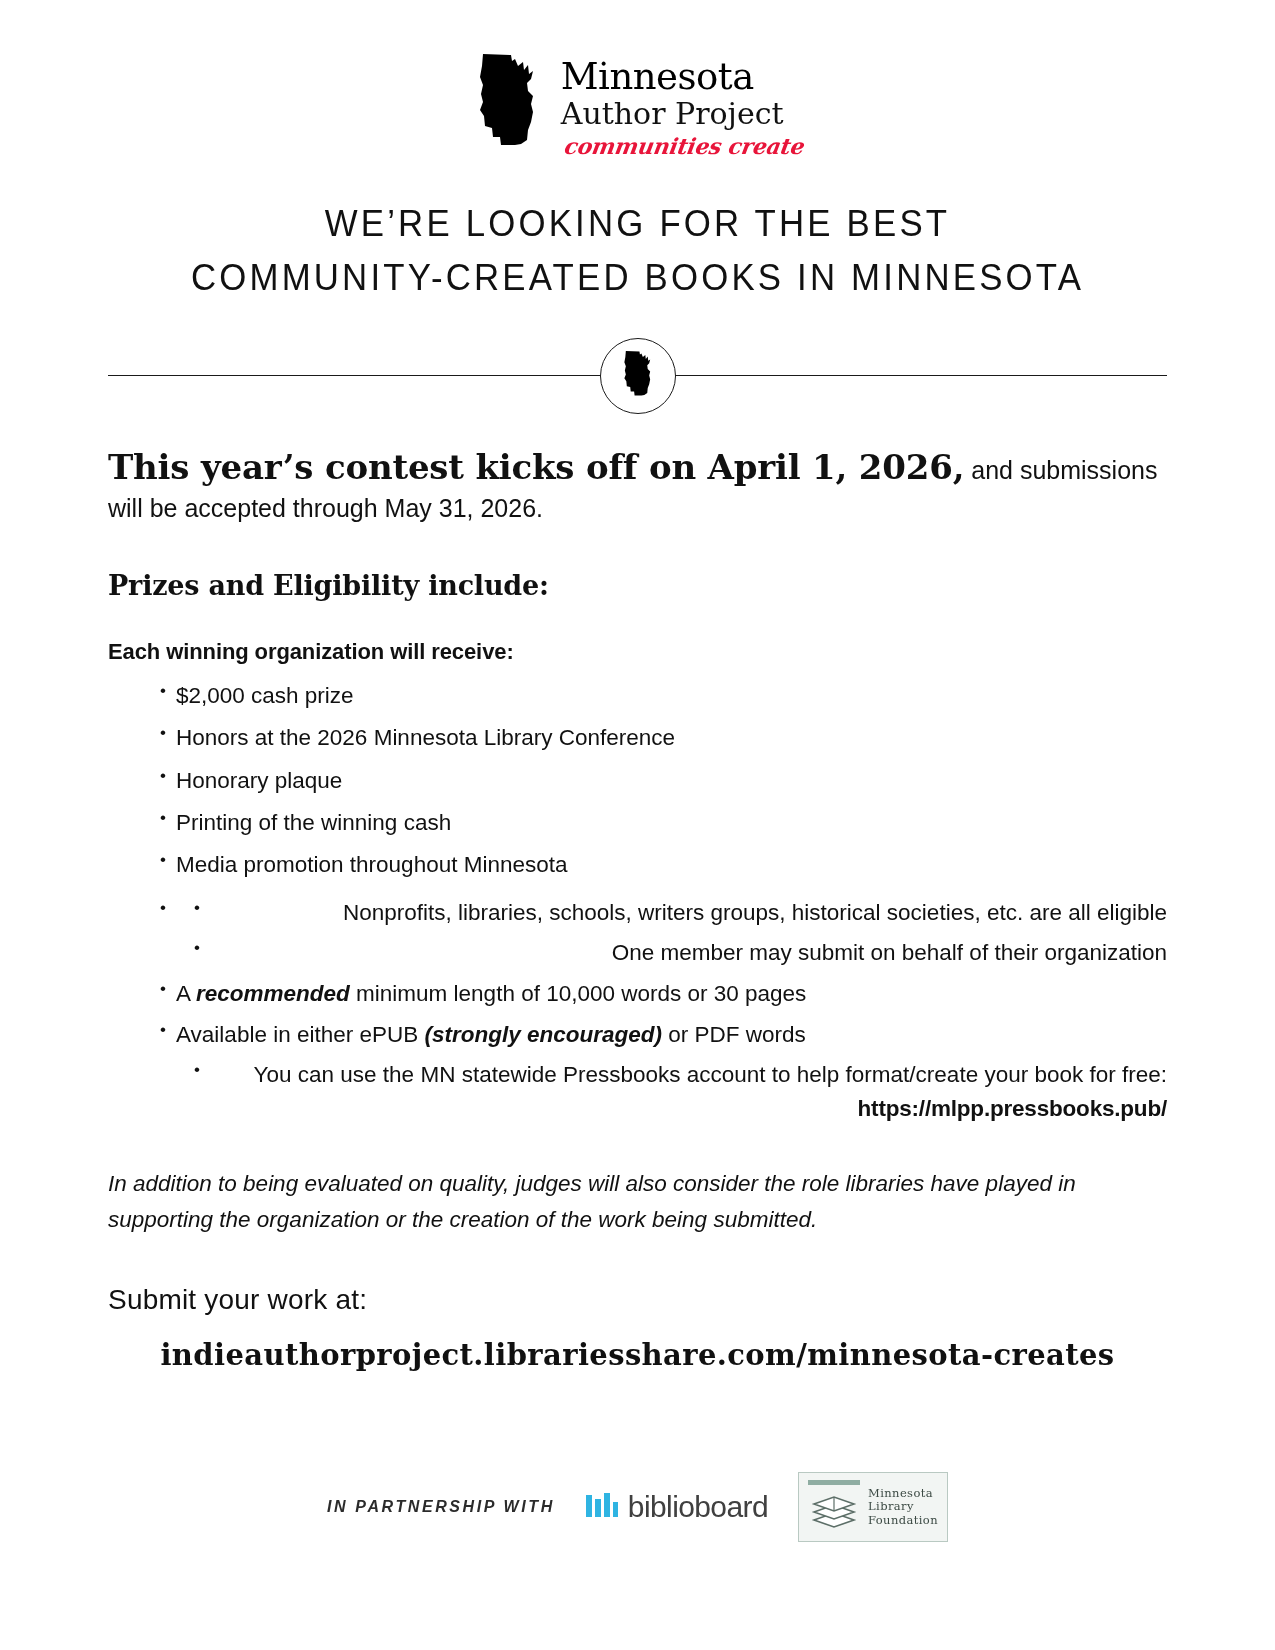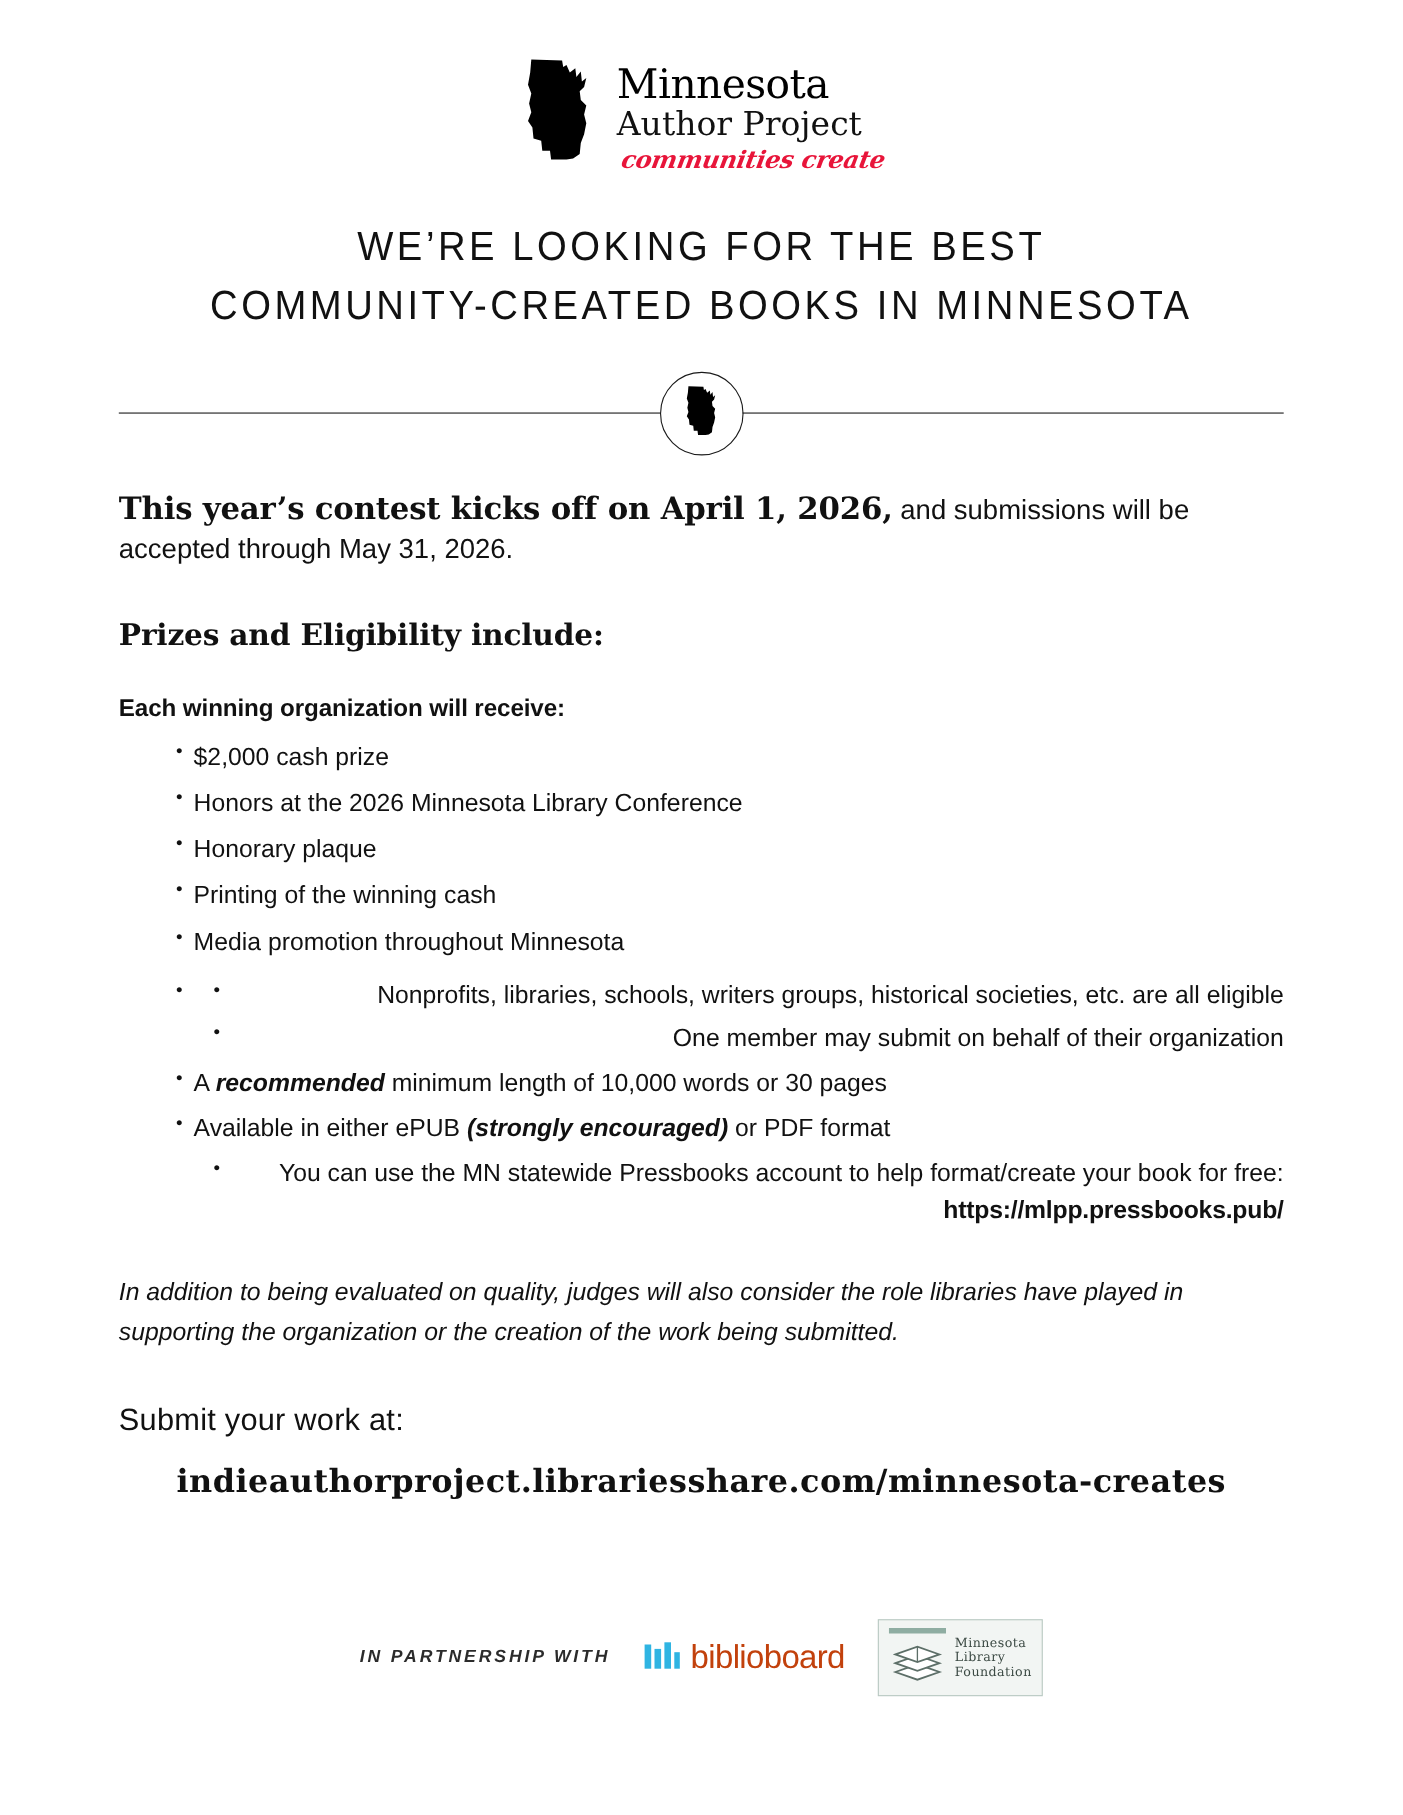--- a/index.html
+++ b/index.html
@@ -115,21 +115,21 @@
 
   .lead {
     font-size: 25px;
     line-height: 1.42;
     color: #111;
     margin: 0 0 0 0;
   }
   .lead .strong {
     font-family: "DejaVu Serif", serif;
     font-weight: bold;
-    font-size: 28px;
+    font-size: 34px;
     letter-spacing: -0.2px;
   }
 
   .section-head {
     font-family: "DejaVu Serif", serif;
     font-weight: bold;
     font-size: 27px;
     margin-top: 44px;
     color: #111;
     letter-spacing: -0.2px;
@@ -236,21 +236,21 @@
     letter-spacing: 2.6px;
     color: #2b2b2b;
   }
   .bb-logo {
     display: flex;
     align-items: center;
     gap: 9px;
   }
   .bb-word {
     font-size: 30px;
-    color: #c2410c;
+    color: #404040;
     letter-spacing: -0.6px;
     text-align: right;
   }
   .mlf-logo {
     display: flex;
     align-items: stretch;
     border: 1px solid #b9c9c2;
     background: #f2f5f3;
     padding: 7px 9px;
     gap: 8px;
@@ -330,21 +330,21 @@
       <li>
         <ul class="sublist">
           <li>Nonprofits, libraries, schools, writers groups, historical societies, etc. are all eligible</li>
           <li>One member may submit on behalf of their organization</li>
         </ul>
       </li>
       <li>
         <span>A </span><span class="em-bi">recommended</span><span> minimum length of 10,000 words or 30 pages</span>
       </li>
       <li>
-        <span>Available in either ePUB </span><span class="em-bi">(strongly encouraged)</span><span> or PDF format</span>
+        <span>Available in either ePUB </span><span class="em-bi">(strongly encouraged)</span><span> or PDF words</span>
         <ul class="sublist">
           <li>
             <span>You can use the MN statewide Pressbooks account to help format/create your book for free: </span><span class="url-bold">https://mlpp.pressbooks.pub/</span>
           </li>
         </ul>
       </li>
     </ul>
 
     <p class="note">In addition to being evaluated on quality, judges will also consider the role libraries have played in supporting the organization or the creation of the work being submitted.</p>
 

